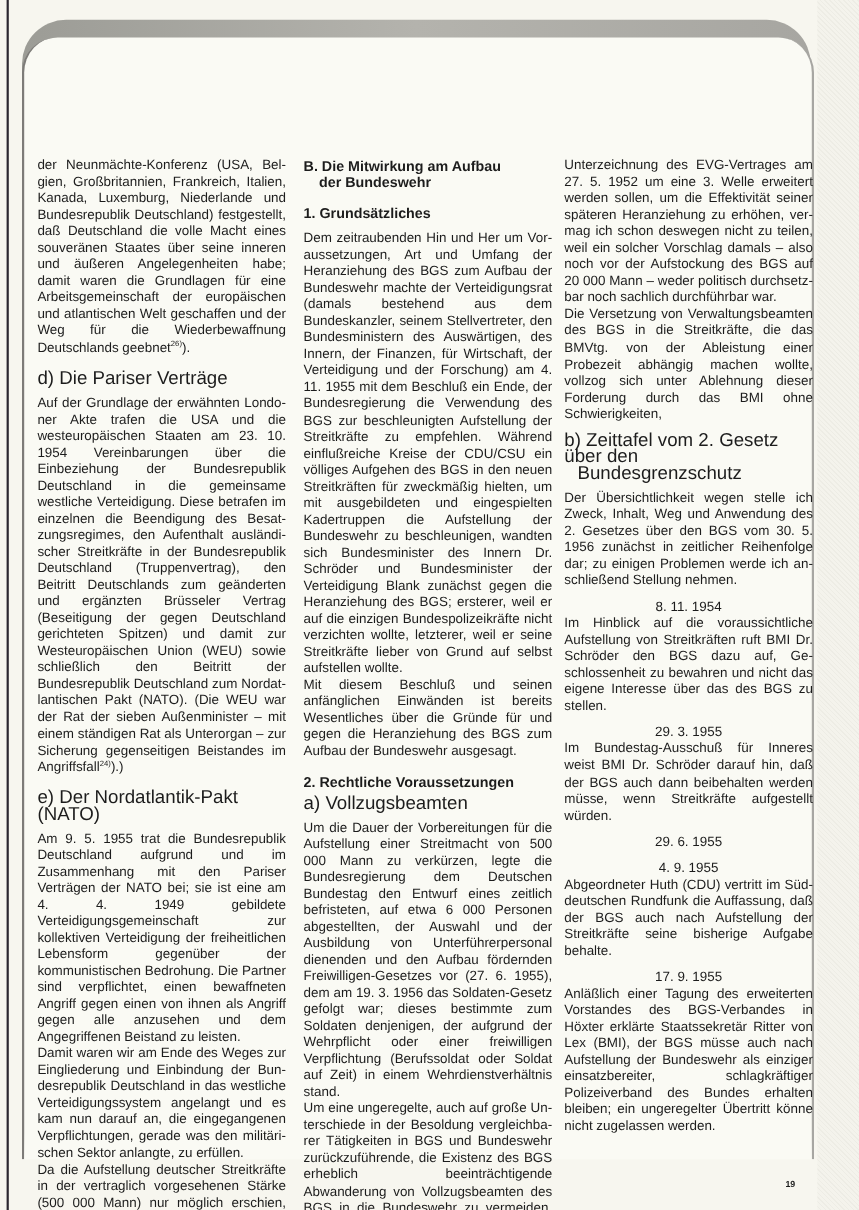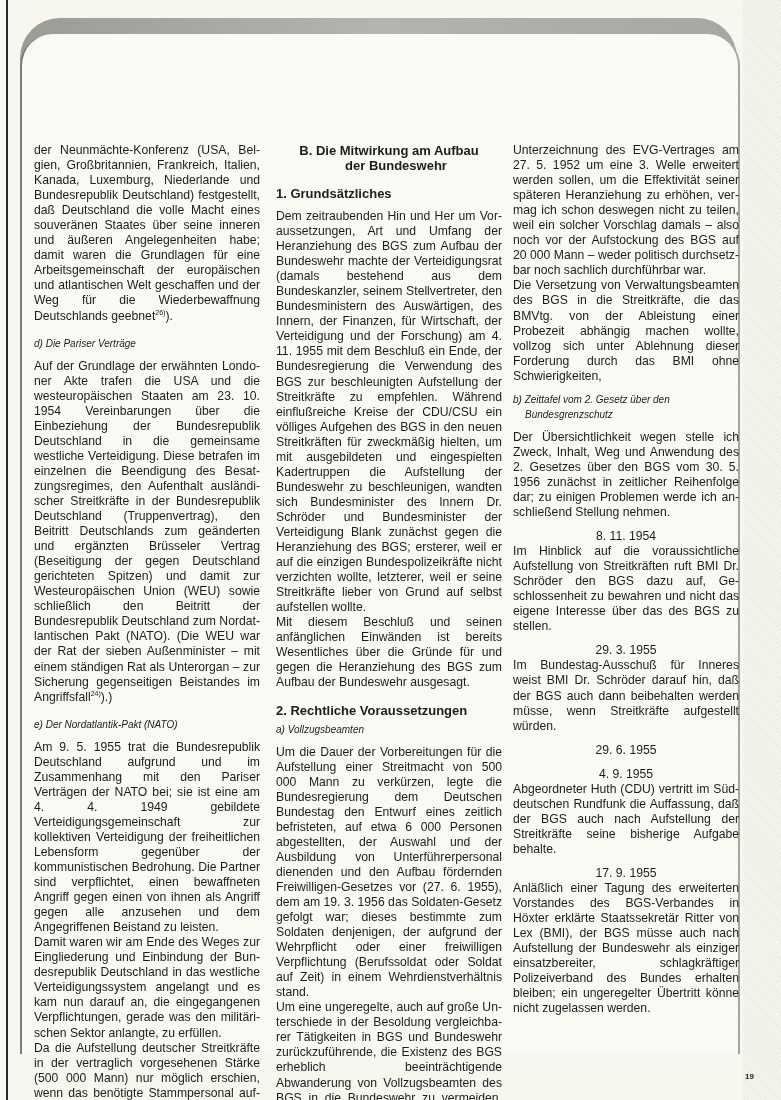--- a/index.html
+++ b/index.html
@@ -37,36 +37,36 @@
     text-align: justify;
     hyphens: manual;
   }
   .col-1 { left: 34px; }
   .col-2 { left: 276px; }
   .col-3 { left: 513px; }
   p { margin: 0; }
   p + p { margin-top: 0; }
   .h-section {
     font-weight: bold; font-size: 13px; line-height: 15px;
-    margin: 0 0 13px 0; text-align: center;
+    margin: 0 0 13px 0; text-align: left;
   }
   .h-section .indent { padding-left: 14px; display: block; }
   .h-sub {
     font-weight: bold; font-size: 13px; line-height: 15px;
     margin: 0 0 8px 0; text-align: left;
   }
   .h-italic {
-    font-style: italic; font-size: 10px; line-height: 15px;
+    font-size: 17px; line-height: 15px;
     margin: 12px 0 8px 0; text-align: left;
   }
   .h-italic .indent { padding-left: 12px; display: block; }
   .entry-date { margin-top: 9px; text-align: center; }
   sup { font-size: 7px; line-height: 0; }
   .page-number {
-    position: absolute; left: 745px; top: 1072px;
+    position: absolute; left: 714px; top: 1072px;
     font-size: 8px; font-weight: bold;
   }
 </style>
 </head>
 <body>
 
 <div class="scan-edge-left"></div>
 <div class="scan-edge-right"></div>
 <div class="frame-top"></div>
 <div class="frame-inner"></div>

